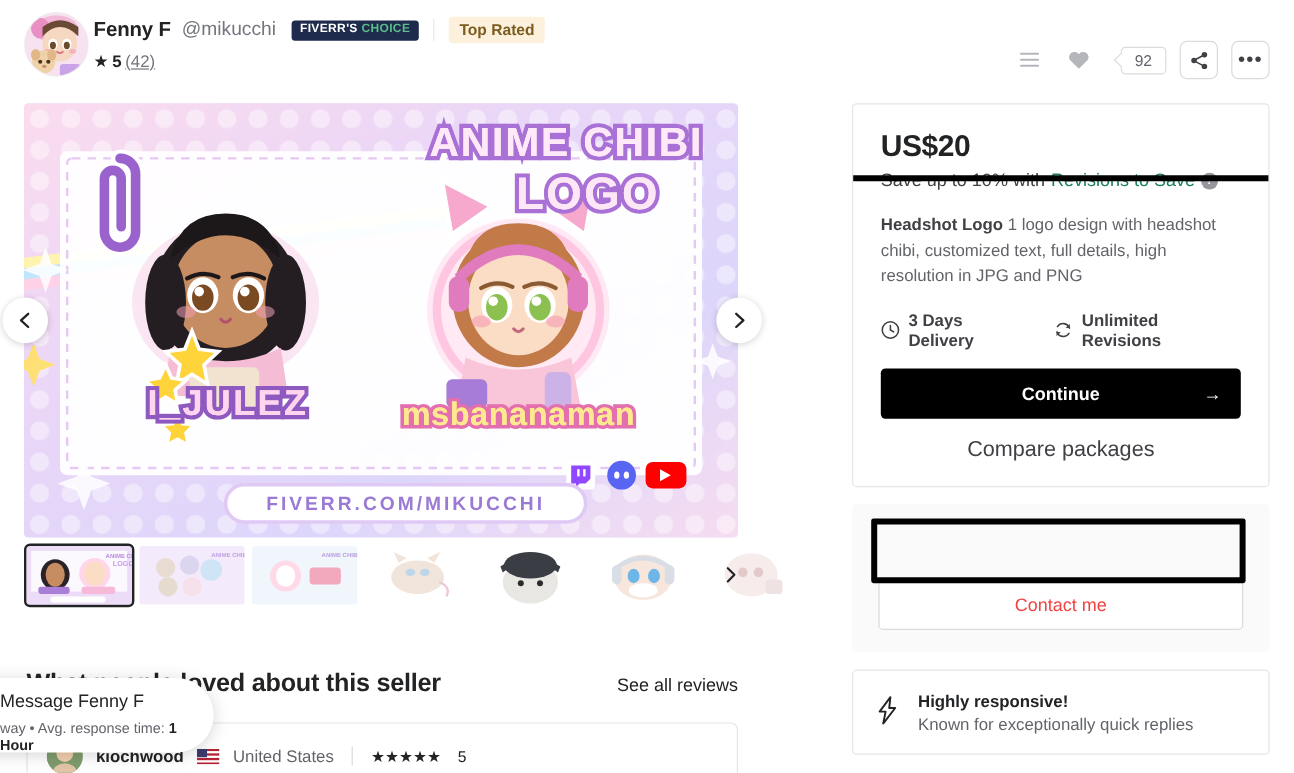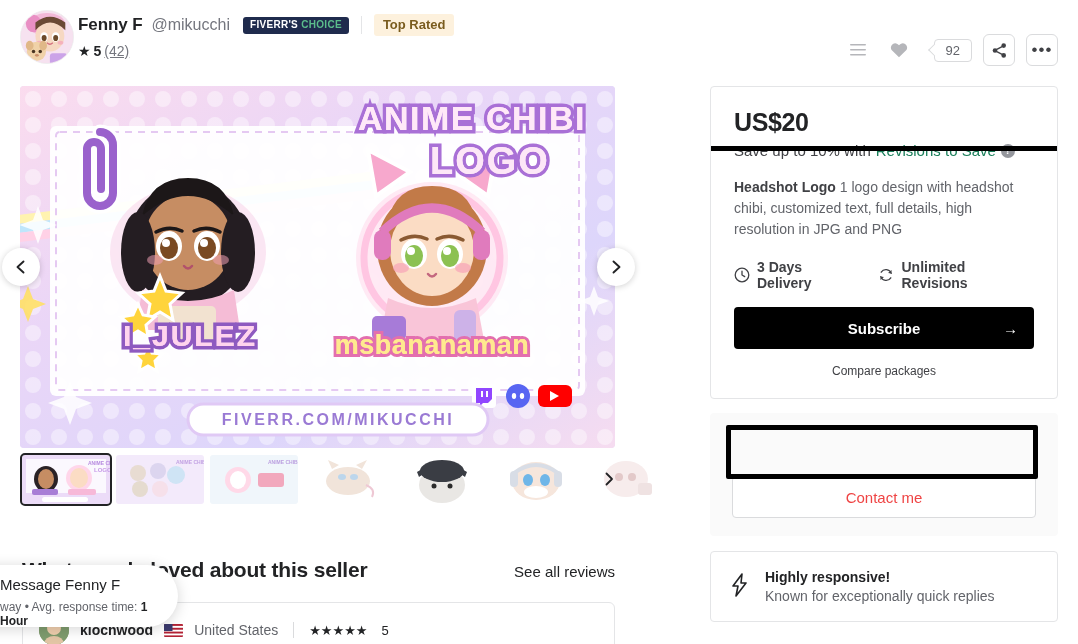--- a/index.html
+++ b/index.html
@@ -177,21 +177,21 @@
   .fact { display: flex; align-items: center; gap: 7px; font-size: 14px; color: #404145; font-weight: 700; }
   .fact svg { width: 16px; height: 16px; flex: 0 0 16px; }
   .continue-btn {
     margin-top: 16px; width: 100%; height: 42px; background: #000000; color: #fff;
     border: none; border-radius: 4px; font-size: 15px; font-weight: 700; cursor: pointer;
     display: flex; align-items: center; justify-content: center; position: relative;
     font-family: "Liberation Sans", sans-serif;
   }
   .continue-btn .arw { position: absolute; right: 16px; font-size: 15px; font-weight: 400; }
   .compare {
-    display: block; text-align: center; margin-top: 15px; font-size: 12px;
+    display: block; text-align: center; margin-top: 15px; font-size: 18px;
     color: #404145; cursor: pointer; text-decoration: none;
   }
 
   .contact-panel {
     margin-top: 14px; background: #fafafa; border-radius: 4px;
     padding: 18px 22px; position: relative;
   }
   .contact-btn {
     width: 100%; height: 42px; background: #ffffff; border: 1px solid #dadbdd;
     border-radius: 4px; font-size: 15px; color: #ef4444; cursor: pointer;
@@ -582,21 +582,21 @@
               <path d="M13.2 6.4 A5.6 5.6 0 0 0 3.2 5.2" fill="none" stroke="#404145" stroke-width="1.3" stroke-linecap="round"></path>
               <path d="M2.8 9.6 A5.6 5.6 0 0 0 12.8 10.8" fill="none" stroke="#404145" stroke-width="1.3" stroke-linecap="round"></path>
               <path d="M13.6 3 L13.4 6.6 L10 6.1 Z" fill="#404145"></path>
               <path d="M2.4 13 L2.6 9.4 L6 9.9 Z" fill="#404145"></path>
             </svg>
             <span>Unlimited Revisions</span>
           </div>
         </div>
 
         <button class="continue-btn">
-          <span>Subscribe</span>
+          <span>Continue</span>
           <span class="arw">→</span>
         </button>
         <span class="compare">Compare packages</span>
       </div>
     </div>
 
     <div class="contact-panel">
       <button class="contact-btn">Contact me</button>
       <div class="contact-highlight"></div>
     </div>

